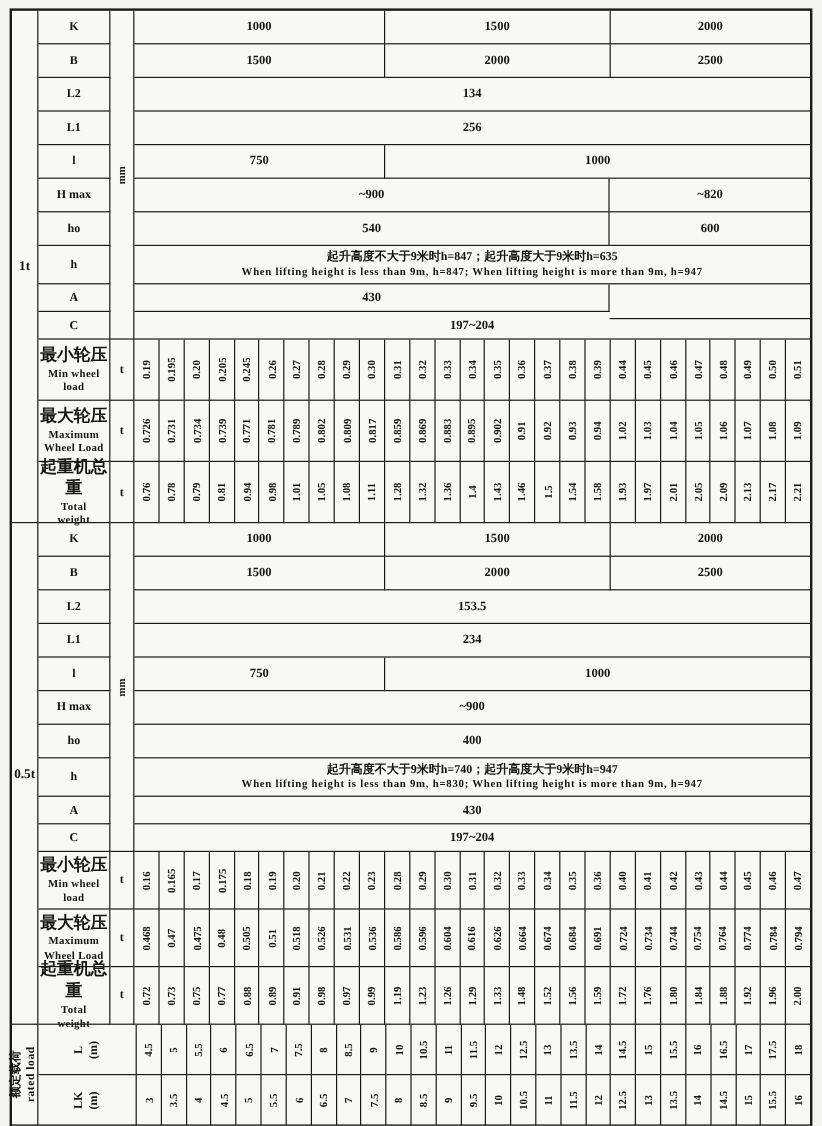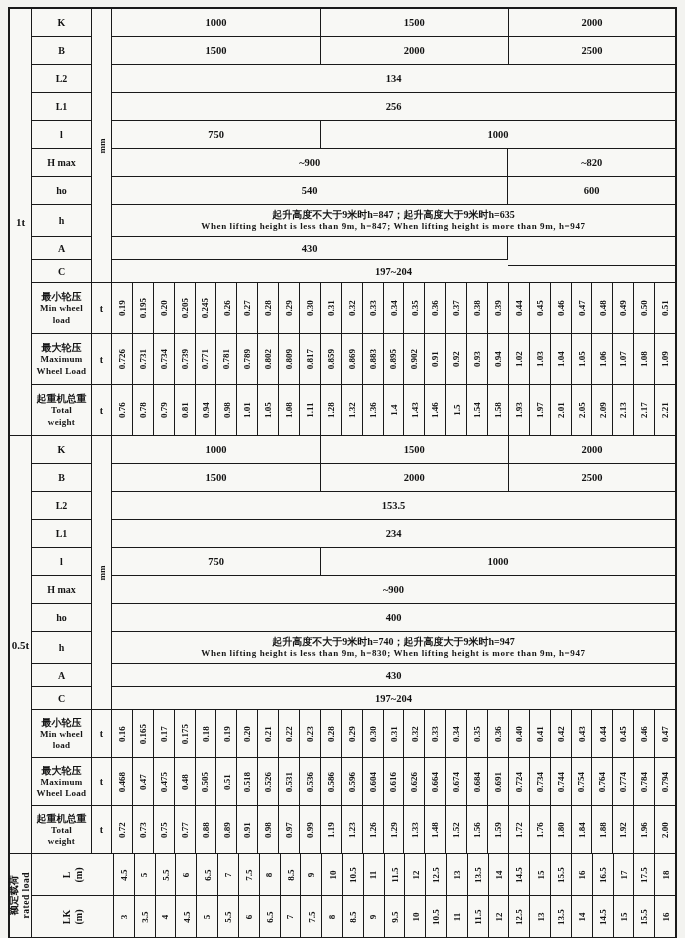--- a/index.html
+++ b/index.html
@@ -51,21 +51,21 @@
   .drow .cell .zh { font-size: 10px; line-height: 1.2; white-space: nowrap; }
   .drow .cell .en { font-size: 9px; line-height: 1.25; letter-spacing: 0.6px; white-space: nowrap; }
   .loadrow { display: flex; min-width: 0; }
   .llabel {
     width: 60px;
     border-right: 1px solid #1a1a1a;
     border-bottom: 1px solid #1a1a1a;
     display: flex; flex-direction: column; align-items: center; justify-content: center;
     font-weight: bold; text-align: center;
   }
-  .llabel .lz { font-size: 10px; line-height: 1.3; }
+  .llabel .lz { font-size: 14px; line-height: 1.3; }
   .llabel .le { font-size: 9px; line-height: 1.25; letter-spacing: 0.3px; }
   .lunit {
     width: 20px;
     border-right: 1px solid #1a1a1a;
     border-bottom: 1px solid #1a1a1a;
     display: flex; align-items: center; justify-content: center;
     font-weight: bold; font-size: 10px;
   }
   .cells { flex: 1; display: flex; min-width: 0; }
   .cells .cell {

